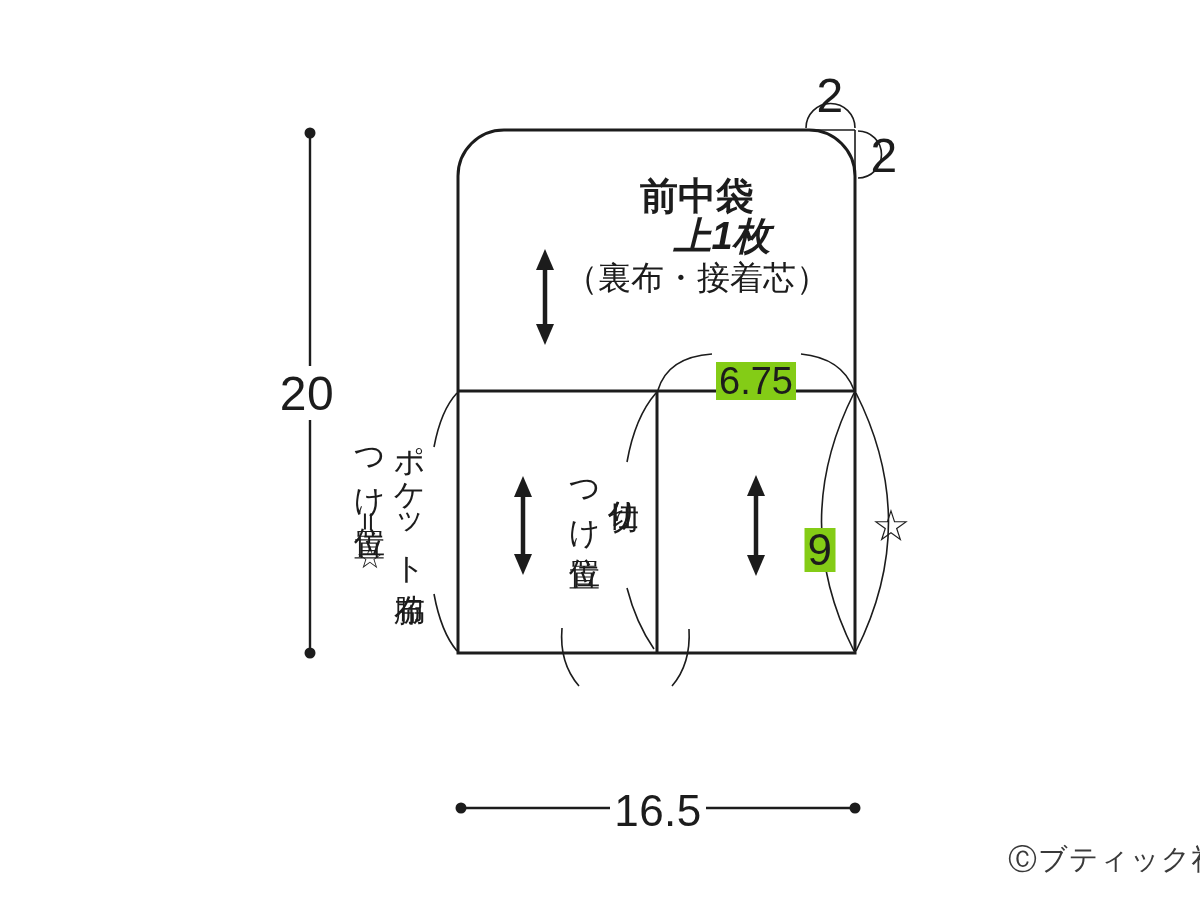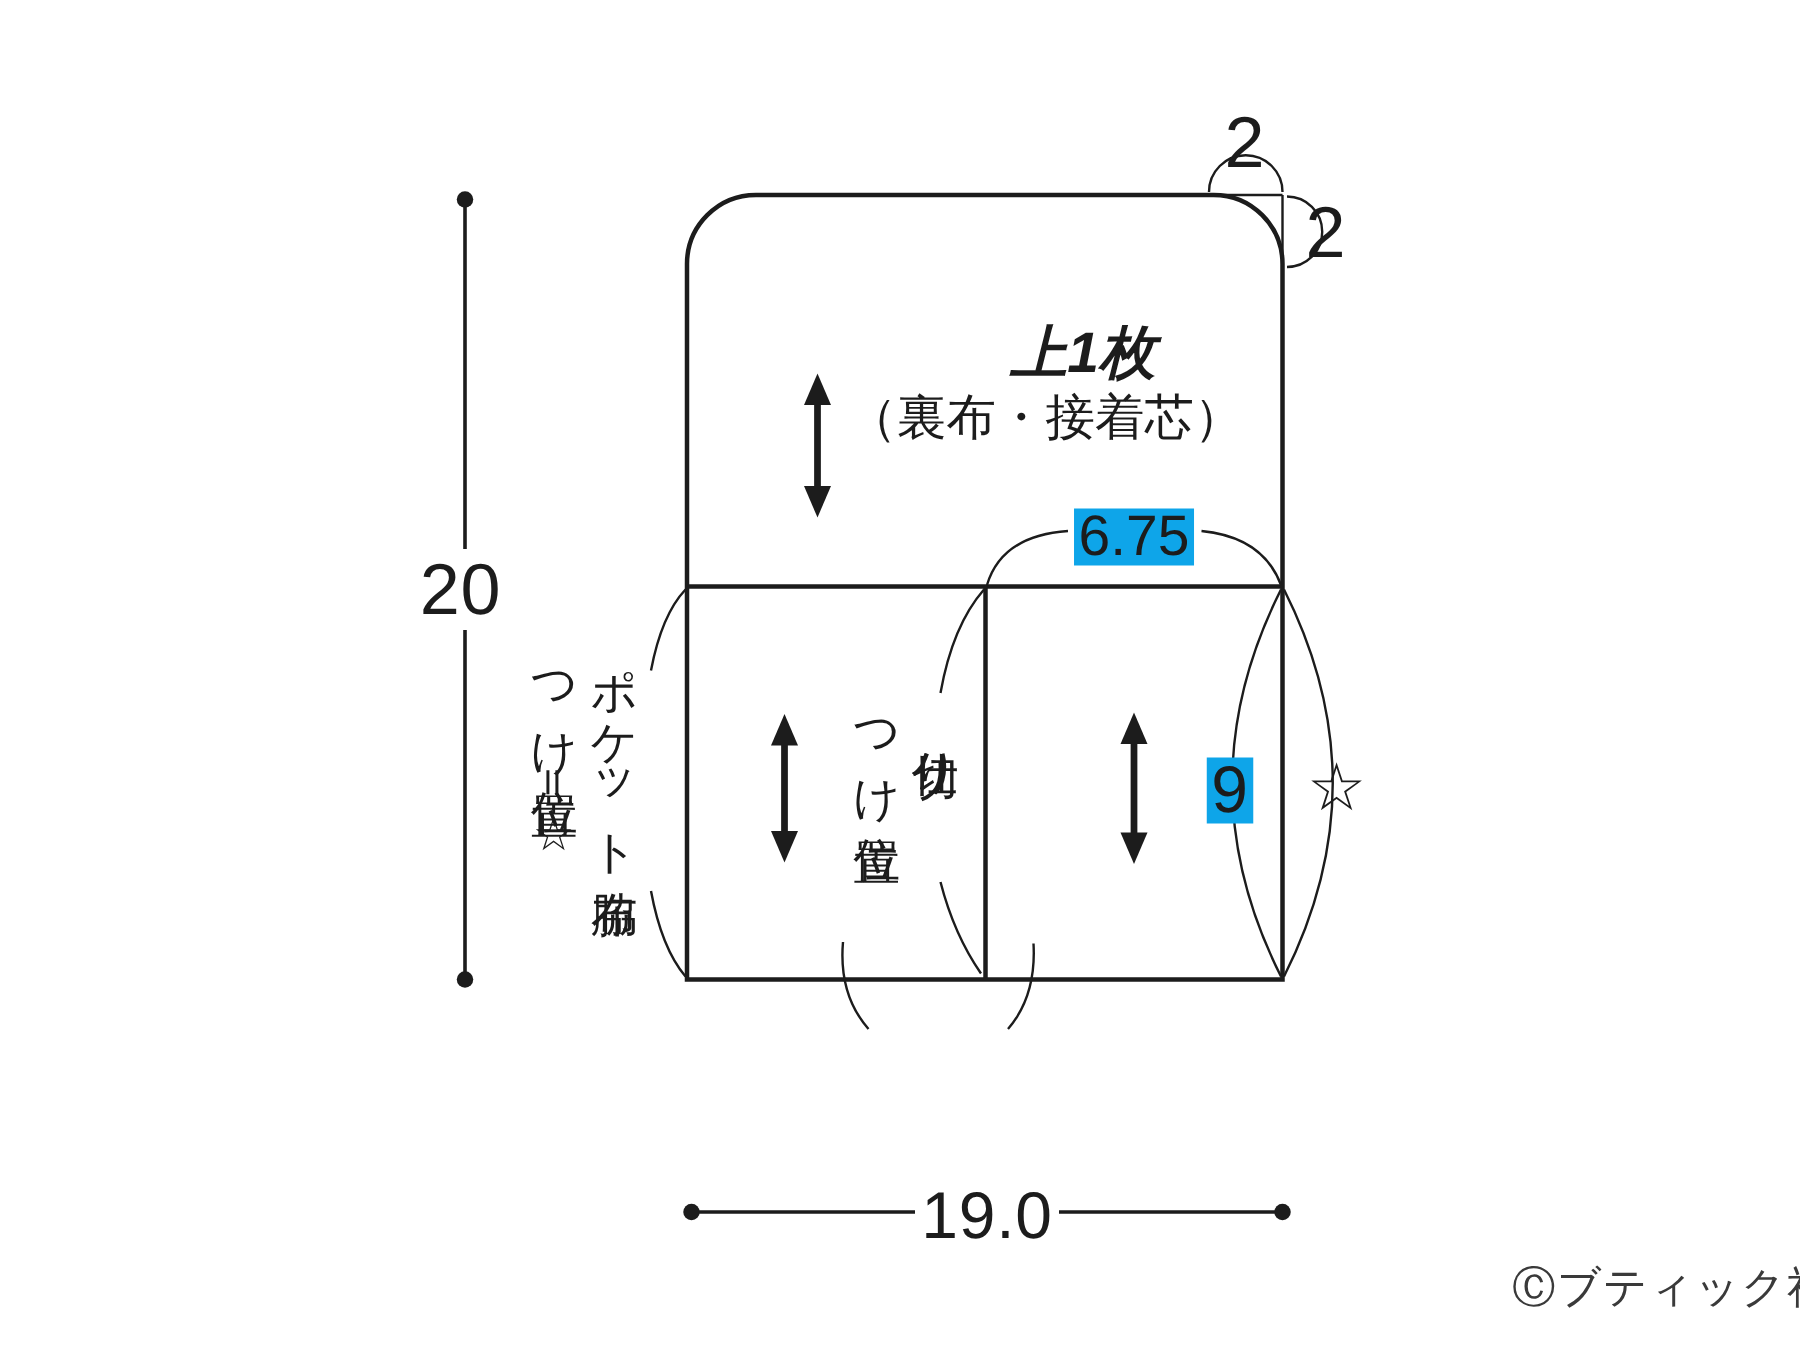--- a/index.html
+++ b/index.html
@@ -5,21 +5,21 @@
   html,body{margin:0;padding:0;background:#ffffff;}
   .stage{
     position:relative;width:1200px;height:900px;background:#ffffff;
     font-family:"Liberation Sans","DejaVu Sans",sans-serif;color:#1c1c1c;overflow:hidden;
   }
   .stage svg{position:absolute;left:0;top:0;}
   .t{position:absolute;line-height:1;white-space:nowrap;}
   .hc{transform:translateX(-50%);}
   .num{font-size:44px;letter-spacing:0.5px;}
   .bold{font-weight:bold;}
-  .wbg{background:#0ea5e9;padding:0 3px;}
+  .wbg{background:#84cc16;padding:0 3px;margin-top:23px;}
   .vtext{
     writing-mode:vertical-rl;text-orientation:mixed;
     font-size:31px;line-height:1;letter-spacing:1px;
   }
   .kanji{font-size:38px;line-height:1;}
   .mat{font-size:33px;line-height:1;}
   .bottom-label{font-size:0;}
   .bottom-label .nm{font-size:39px;font-weight:bold;}
   .bottom-label .mt{font-size:33px;}
   .copyright{font-size:29px;color:#3a3a3a;letter-spacing:1px;}
@@ -74,37 +74,38 @@
       <path d="M 523,575 L 514,554 L 532,554 Z" fill="#1c1c1c"></path>
     </g>
 
     <g>
       <path d="M 756,490 L 756,561" stroke="#1c1c1c" stroke-width="4.5" fill="none"></path>
       <path d="M 756,475 L 747,496 L 765,496 Z" fill="#1c1c1c"></path>
       <path d="M 756,576 L 747,555 L 765,555 Z" fill="#1c1c1c"></path>
     </g>
   </svg>
 
+  <div class="t hc kanji bold" style="left:697px;top:177px;">前中袋</div>
   <div class="t hc kanji bold" style="left:722px;top:217px;font-style:italic;">上1枚</div>
   <div class="t hc mat" style="left:697px;top:261px;">（裏布・接着芯）</div>
 
   <div class="t hc num" style="left:830px;top:72px;font-size:48px;">2</div>
   <div class="t hc num" style="left:884px;top:132px;font-size:48px;">2</div>
 
   <div class="t hc num" style="left:307px;top:370px;font-size:48px;">20</div>
 
   <div class="t hc wbg" style="left:756px;top:339px;font-size:38px;">6.75</div>
 
   <div class="t hc num wbg" style="left:820px;top:505px;">9</div>
   <div class="t hc" style="left:891px;top:504px;font-size:44px;">☆</div>
 
   <div class="t vtext" style="left:394px;top:424px;">ポケット脇布</div>
   <div class="t vtext" style="left:354px;top:429px;letter-spacing:1.5px;">つけ位置＝☆</div>
 
   <div class="t vtext" style="left:608px;top:477px;">仕切り</div>
   <div class="t vtext" style="left:569px;top:461px;">つけ位置</div>
 
 
-  <div class="t hc num" style="left:658px;top:789px;">19.0</div>
+  <div class="t hc num" style="left:658px;top:789px;">16.5</div>
 
   <div class="t copyright" style="left:1008px;top:845px;">Ⓒブティック社</div>
 
 </div>
 
 </body></html>

